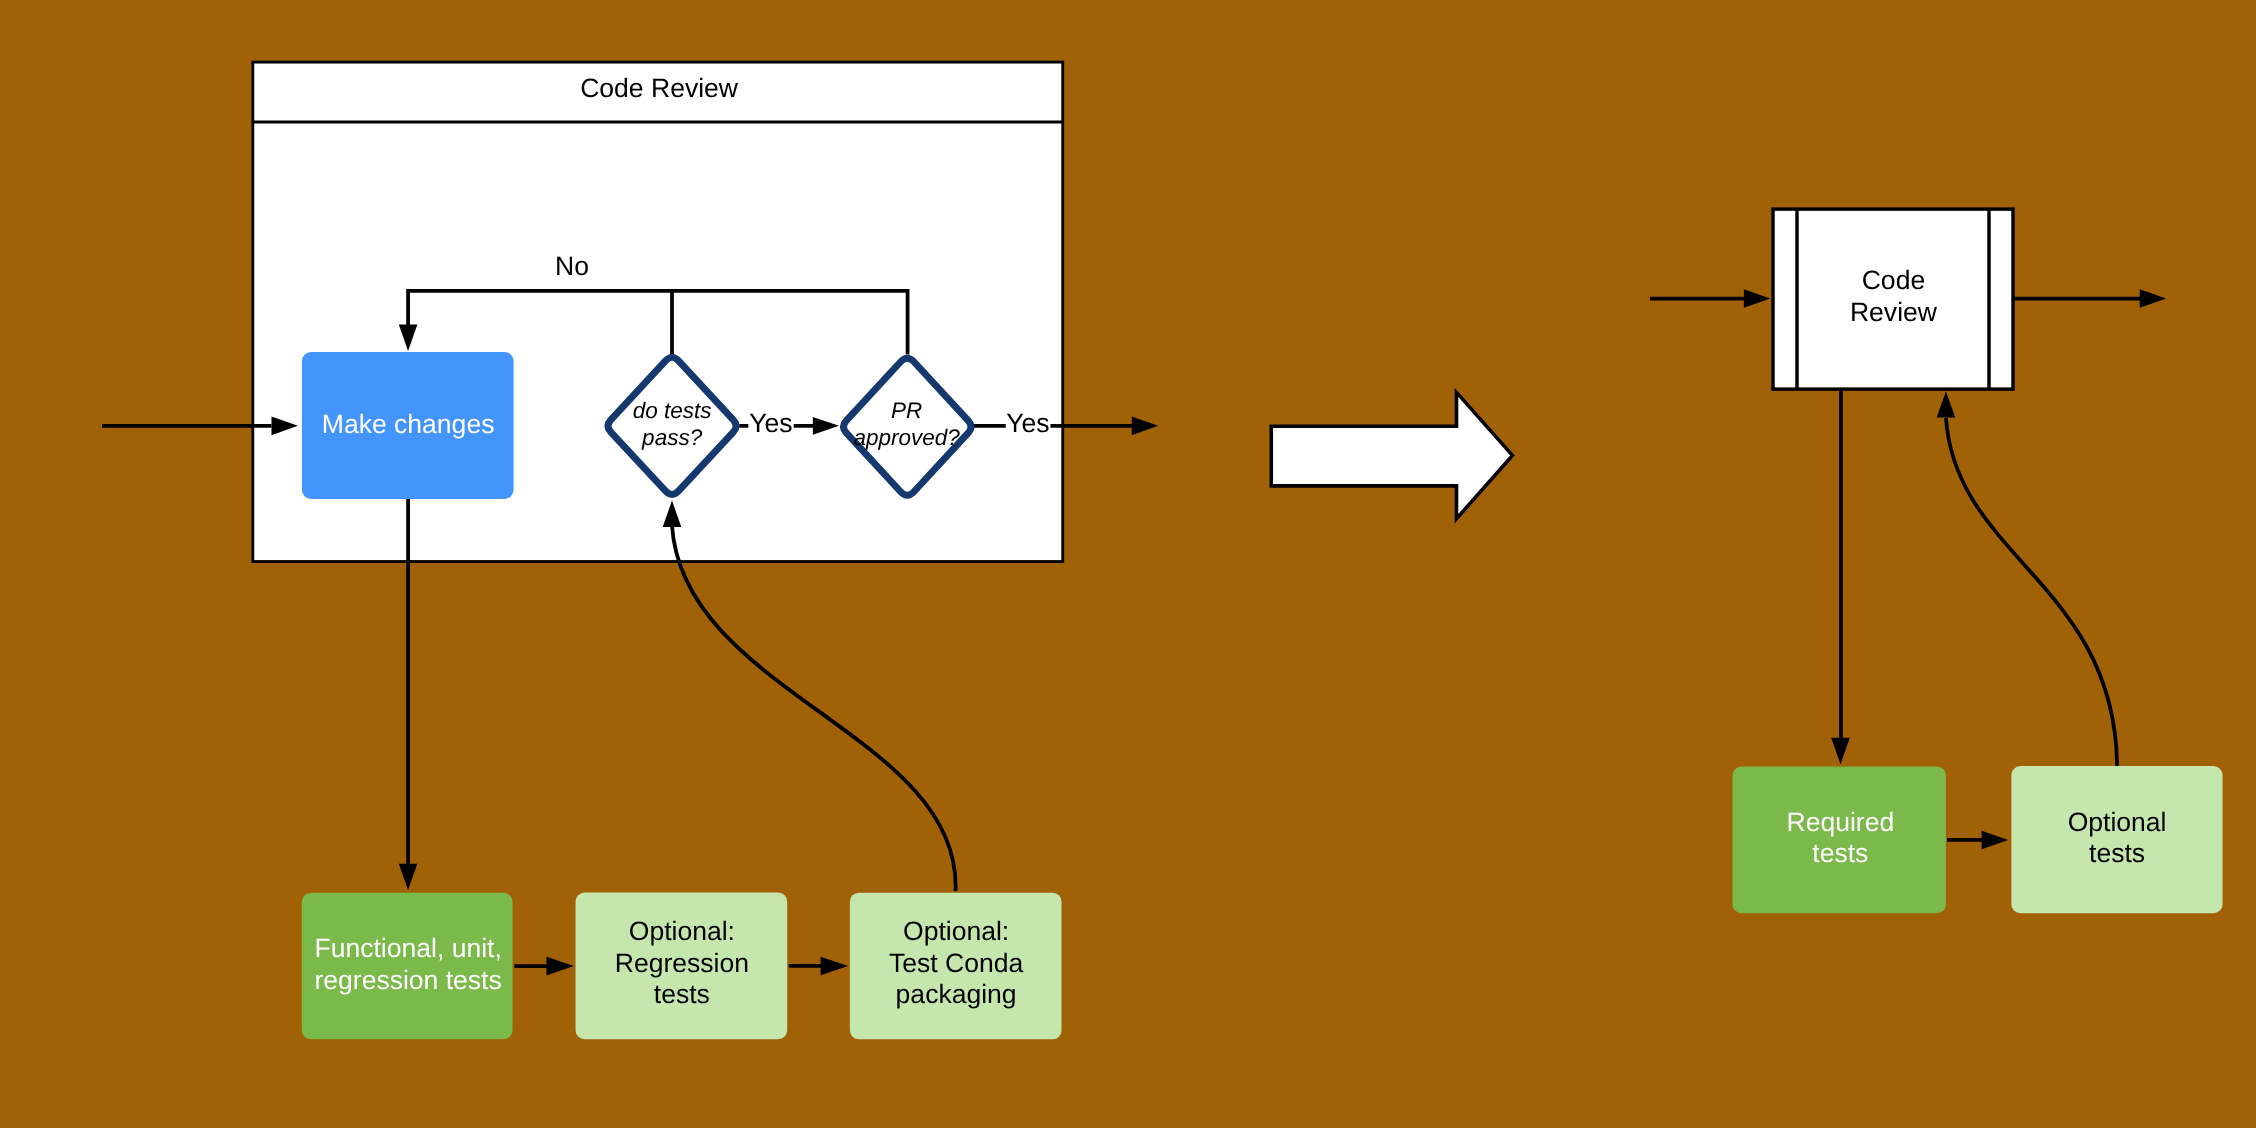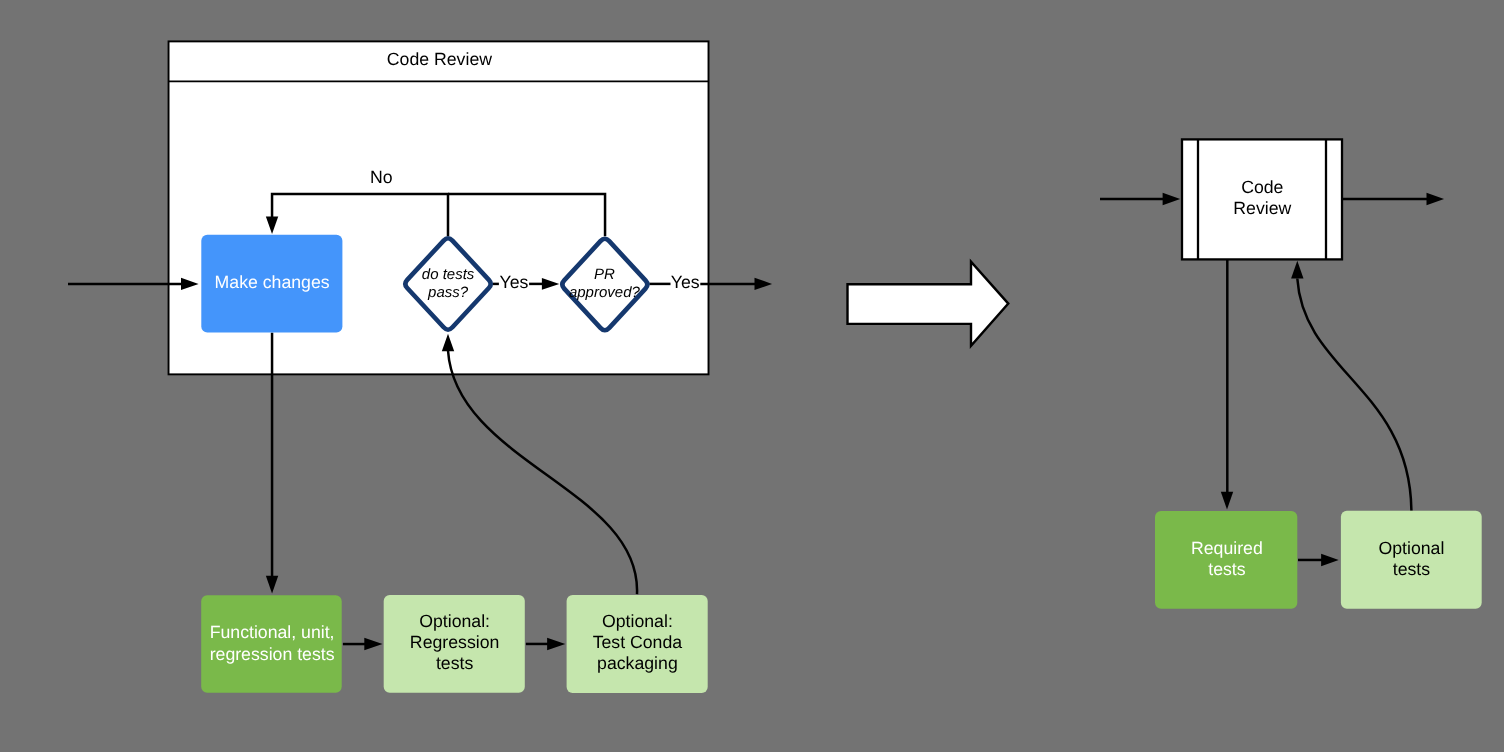--- a/index.html
+++ b/index.html
@@ -1,20 +1,20 @@
 <!DOCTYPE html>
 <html><head>
 <meta charset="utf-8">
 <title>Code Review workflow diagram</title>
 <style>
 html,body{margin:0;padding:0;background:#ffffff;}
 body{width:1504px;height:752px;overflow:hidden;
      font-family:"Liberation Sans",sans-serif;
      -webkit-font-smoothing:antialiased;text-rendering:geometricPrecision;}
-#stage{position:relative;width:1504px;height:752px;background:#737373;}
+#stage{position:relative;width:1504px;height:752px;background:#a16207;}
 #canvas{position:absolute;left:0;top:0;width:1504px;height:752px;}
 .lbl{font-family:"Liberation Sans",sans-serif;font-size:17.7px;}
 .lbl-it{font-family:"Liberation Sans",sans-serif;font-size:15px;font-style:italic;}
 </style>
 </head>
 <body>
 
 <div id="stage">
 <svg id="canvas" viewBox="0 0 1504 752">
 

